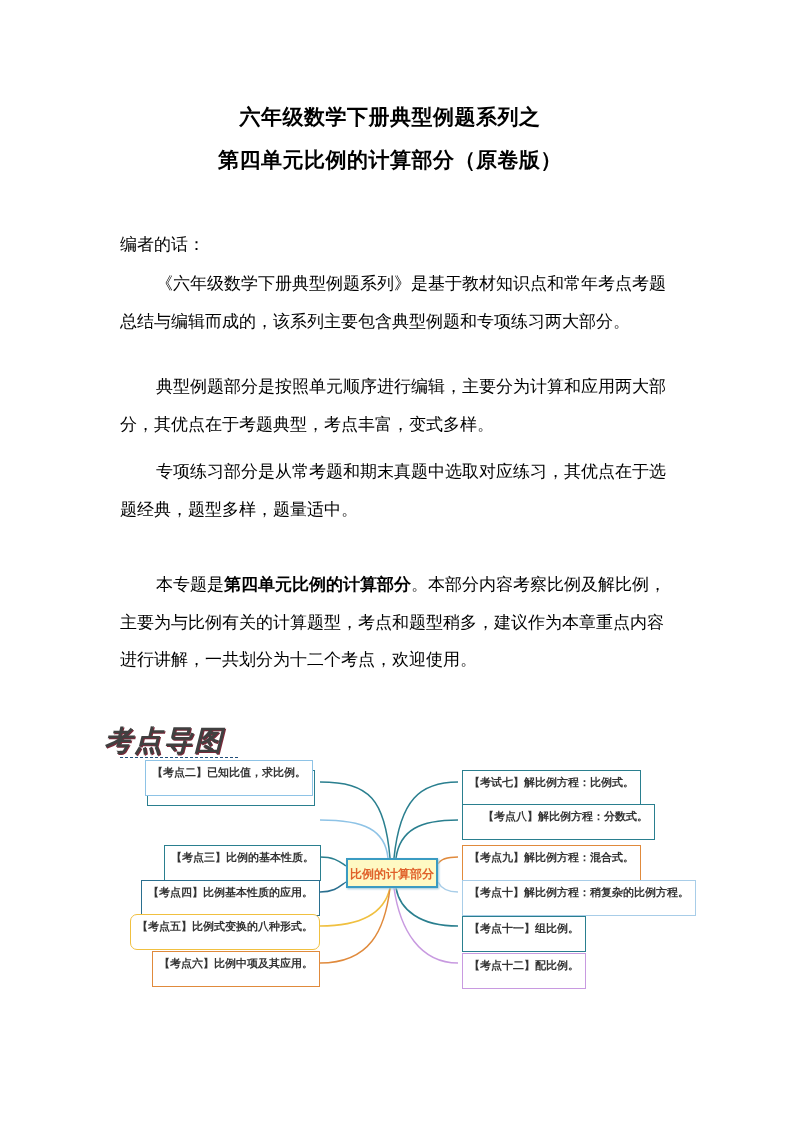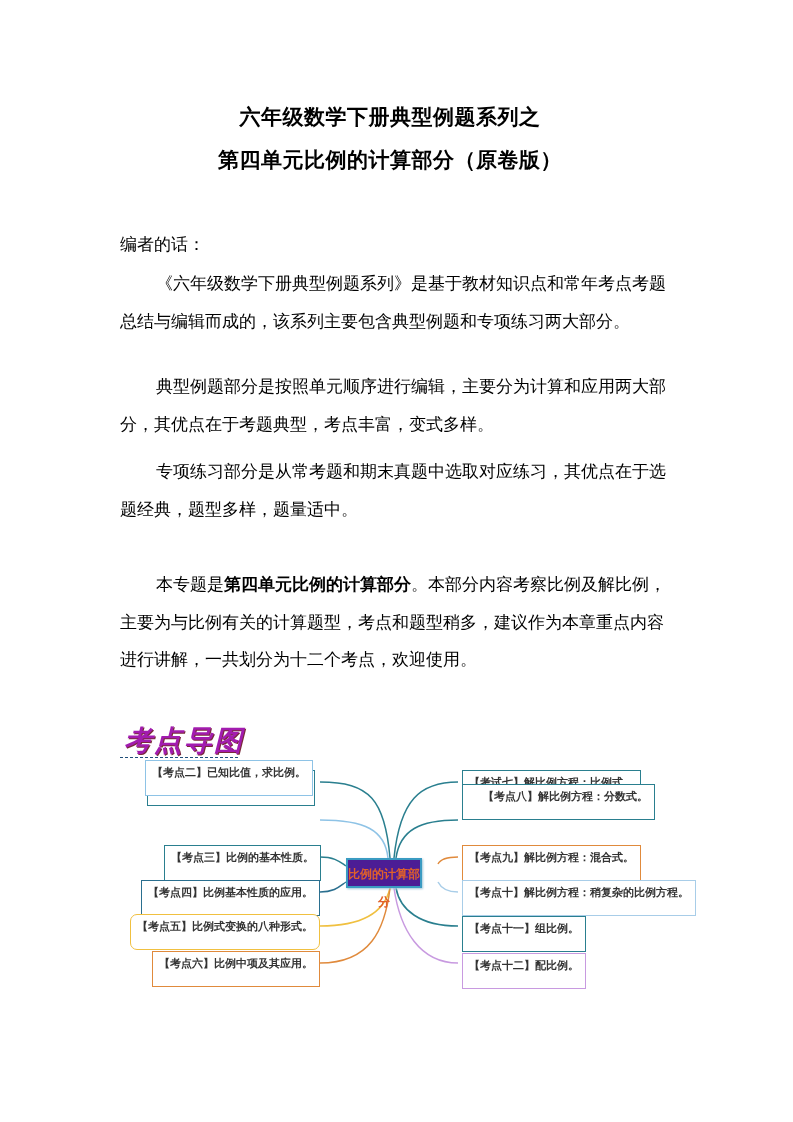--- a/index.html
+++ b/index.html
@@ -5,31 +5,31 @@
   html, body { margin:0; padding:0; background:#ffffff; }
   body { width:793px; height:1122px; position:relative; overflow:hidden;
          font-family:"DejaVu Sans","Liberation Sans",sans-serif; color:#000; }
   .title { position:absolute; left:0; width:780px; text-align:center;
            font-size:21px; font-weight:bold; letter-spacing:0.5px; }
   .t1 { top:103px; }
   .t2 { top:146px; }
   .para { position:absolute; left:120px; width:560px; font-size:17px; line-height:37.5px; }
   .indent { text-indent:36px; }
   .bold { font-weight:bold; }
-  .section-heading { position:absolute; left:124px; top:722px; font-size:28px;
-         font-style:italic; font-weight:bold; color:#a21caf; letter-spacing:2px;
+  .section-heading { position:absolute; left:104px; top:722px; font-size:28px;
+         font-style:italic; font-weight:bold; color:#404040; letter-spacing:2px;
          text-shadow:1px 1px 0 #7a2a3a; font-family:"DejaVu Serif",serif; }
   .heading-underline { position:absolute; left:120px; top:757px; width:118px; height:0;
          border-top:1px dashed #1f4e79; }
   .mm { position:absolute; left:0; top:0; width:793px; height:1122px; pointer-events:none; }
   .node { position:absolute; height:36px; line-height:24px; font-size:11px; font-weight:bold;
           color:#333; background:#fff; box-sizing:border-box; padding:0 6px; white-space:nowrap;
           border:1.5px solid #2a7f8f; pointer-events:auto; }
-  .center { position:absolute; left:346px; top:858px; width:76px; height:30px; line-height:28px;
-            box-sizing:border-box; border:2.5px solid #3a9bc2; background:#4c1d95; color:#e0612a;
+  .center { position:absolute; left:346px; top:858px; width:92px; height:30px; line-height:28px;
+            box-sizing:border-box; border:2.5px solid #3a9bc2; background:#fef9c3; color:#e0612a;
             font-weight:bold; font-size:12px; text-align:center; box-shadow:1px 1px 2px #a0c8d8; }
 </style>
 </head>
 <body>
 
 <div class="title t1">六年级数学下册典型例题系列之</div>
 <div class="title t2">第四单元比例的计算部分（原卷版）</div>
 
 <div class="para" style="top:226px;">编者的话：</div>
 <div class="para indent" style="top:265px;">《六年级数学下册典型例题系列》是基于教材知识点和常年考点考题总结与编辑而成的，该系列主要包含典型例题和专项练习两大部分。</div>
@@ -62,17 +62,17 @@
 <div class="center">比例的计算部分</div>
 
 <div class="node" style="left:147px;top:770px;border-color:#2a7f8f;">【考点一】比例的意义及判断。</div>
 <div class="node" style="left:145px;top:760px;border-color:#8ec3e6;text-align:right;">【考点二】已知比值，求比例。</div>
 <div class="node" style="left:164px;top:845px;border-color:#2a7f8f;">【考点三】比例的基本性质。</div>
 <div class="node" style="left:141px;top:880px;border-color:#2a6f8f;">【考点四】比例基本性质的应用。</div>
 <div class="node" style="left:130px;top:914px;border-color:#f0c040;border-radius:7px;">【考点五】比例式变换的八种形式。</div>
 <div class="node" style="left:152px;top:951px;border-color:#e08a3c;">【考点六】比例中项及其应用。</div>
 
 <div class="node" style="left:462px;top:770px;border-color:#2a7f8f;">【考试七】解比例方程：比例式。</div>
-<div class="node" style="left:462px;top:784px;border-color:#2a7f8f;padding-left:20px;">【考点八】解比例方程：分数式。</div>
+<div class="node" style="left:462px;top:804px;border-color:#2a7f8f;padding-left:20px;">【考点八】解比例方程：分数式。</div>
 <div class="node" style="left:462px;top:845px;border-color:#e08a3c;">【考点九】解比例方程：混合式。</div>
 <div class="node" style="left:462px;top:880px;border-color:#a8cde8;">【考点十】解比例方程：稍复杂的比例方程。</div>
 <div class="node" style="left:462px;top:916px;border-color:#2a7f8f;">【考点十一】组比例。</div>
 <div class="node" style="left:462px;top:953px;border-color:#c89ae0;">【考点十二】配比例。</div>
 
 </body></html>

